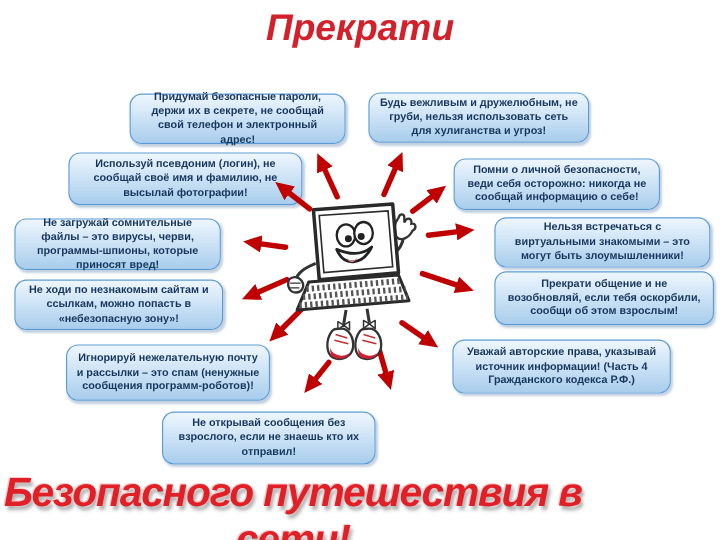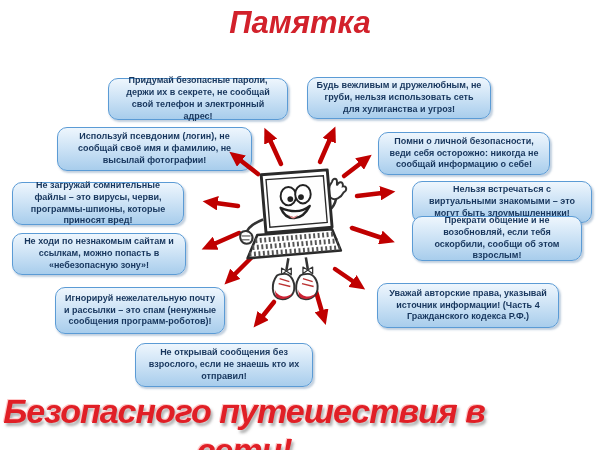--- a/index.html
+++ b/index.html
@@ -24,40 +24,40 @@
     padding:2px 7px;box-sizing:border-box;
     box-shadow:1.5px 2px 2px rgba(120,150,185,.45);
   }
   .t1{left:108px;top:78px;width:180px;height:42px}
   .t2{left:307px;top:77px;width:184px;height:42px}
   .t3{left:57px;top:127px;width:195px;height:44px}
   .t4{left:378px;top:132px;width:172px;height:43px}
   .t5{left:12px;top:182px;width:172px;height:43px}
   .t6{left:412px;top:181px;width:180px;height:42px}
   .t7{left:12px;top:233px;width:174px;height:42px}
-  .t8{left:412px;top:216px;width:170px;height:45px}
+  .t8{left:412px;top:226px;width:183px;height:45px}
   .t9{left:55px;top:287px;width:170px;height:47px}
   .t10{left:377px;top:283px;width:182px;height:45px}
   .t11{left:135px;top:343px;width:178px;height:44px}
   .t12{left:325px;top:343px;width:180px;height:43px}
   .arrows{position:absolute;left:0;top:0;pointer-events:none;}
   .mascot{position:absolute;left:237px;top:167px;}
   .slogan{
     position:absolute;top:392px;left:0;width:488px;text-align:center;
     font-size:34px;font-weight:bold;font-style:italic;color:#e01f26;
     letter-spacing:-1px;
     text-shadow:-1px -1px 0 #ffc9c9, 2px 3px 3px rgba(110,110,110,.55);
   }
 </style>
 </head>
 <body>
 
 <div class="poster">
 
-  <div class="title">Памятка</div>
+  <div class="title">Прекрати</div>
 
   <div class="tip t1">Придумай безопасные пароли, держи их в секрете, не сообщай свой телефон и электронный адрес!</div>
   <div class="tip t2">Будь вежливым и дружелюбным, не груби, нельзя использовать сеть для хулиганства и угроз!</div>
   <div class="tip t3">Используй псевдоним (логин), не сообщай своё имя и фамилию, не высылай фотографии!</div>
   <div class="tip t4">Помни о личной безопасности, веди себя осторожно: никогда не сообщай информацию о себе!</div>
   <div class="tip t5">Не загружай сомнительные файлы – это вирусы, черви, программы-шпионы, которые приносят вред!</div>
   <div class="tip t7">Не ходи по незнакомым сайтам и ссылкам, можно попасть в «небезопасную зону»!</div>
   <div class="tip t6">Нельзя встречаться с виртуальными знакомыми – это могут быть злоумышленники!</div>
   <div class="tip t8">Прекрати общение и не возобновляй, если тебя оскорбили, сообщи об этом взрослым!</div>
   <div class="tip t9">Игнорируй нежелательную почту и рассылки – это спам (ненужные сообщения программ-роботов)!</div>

